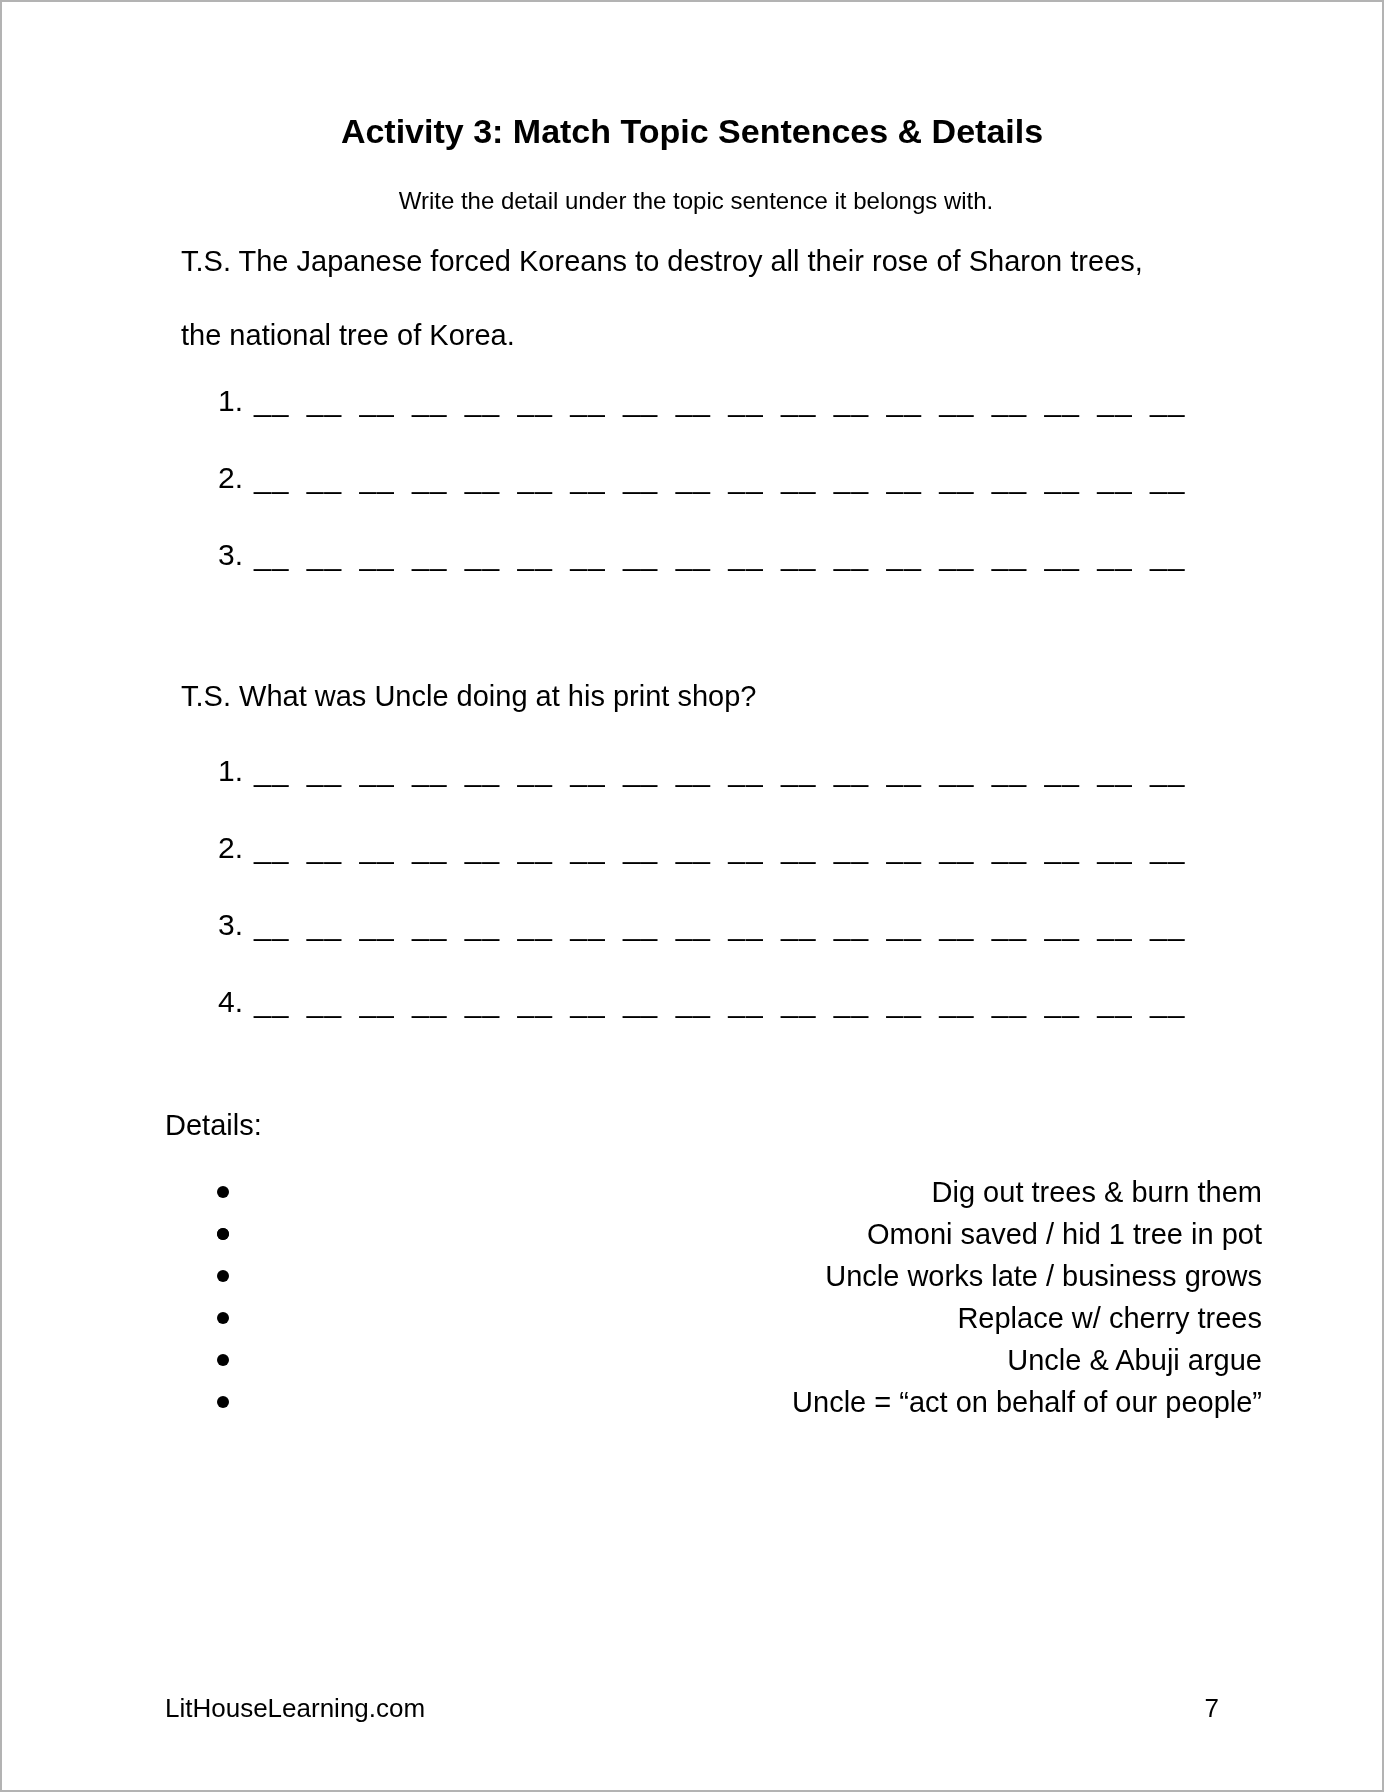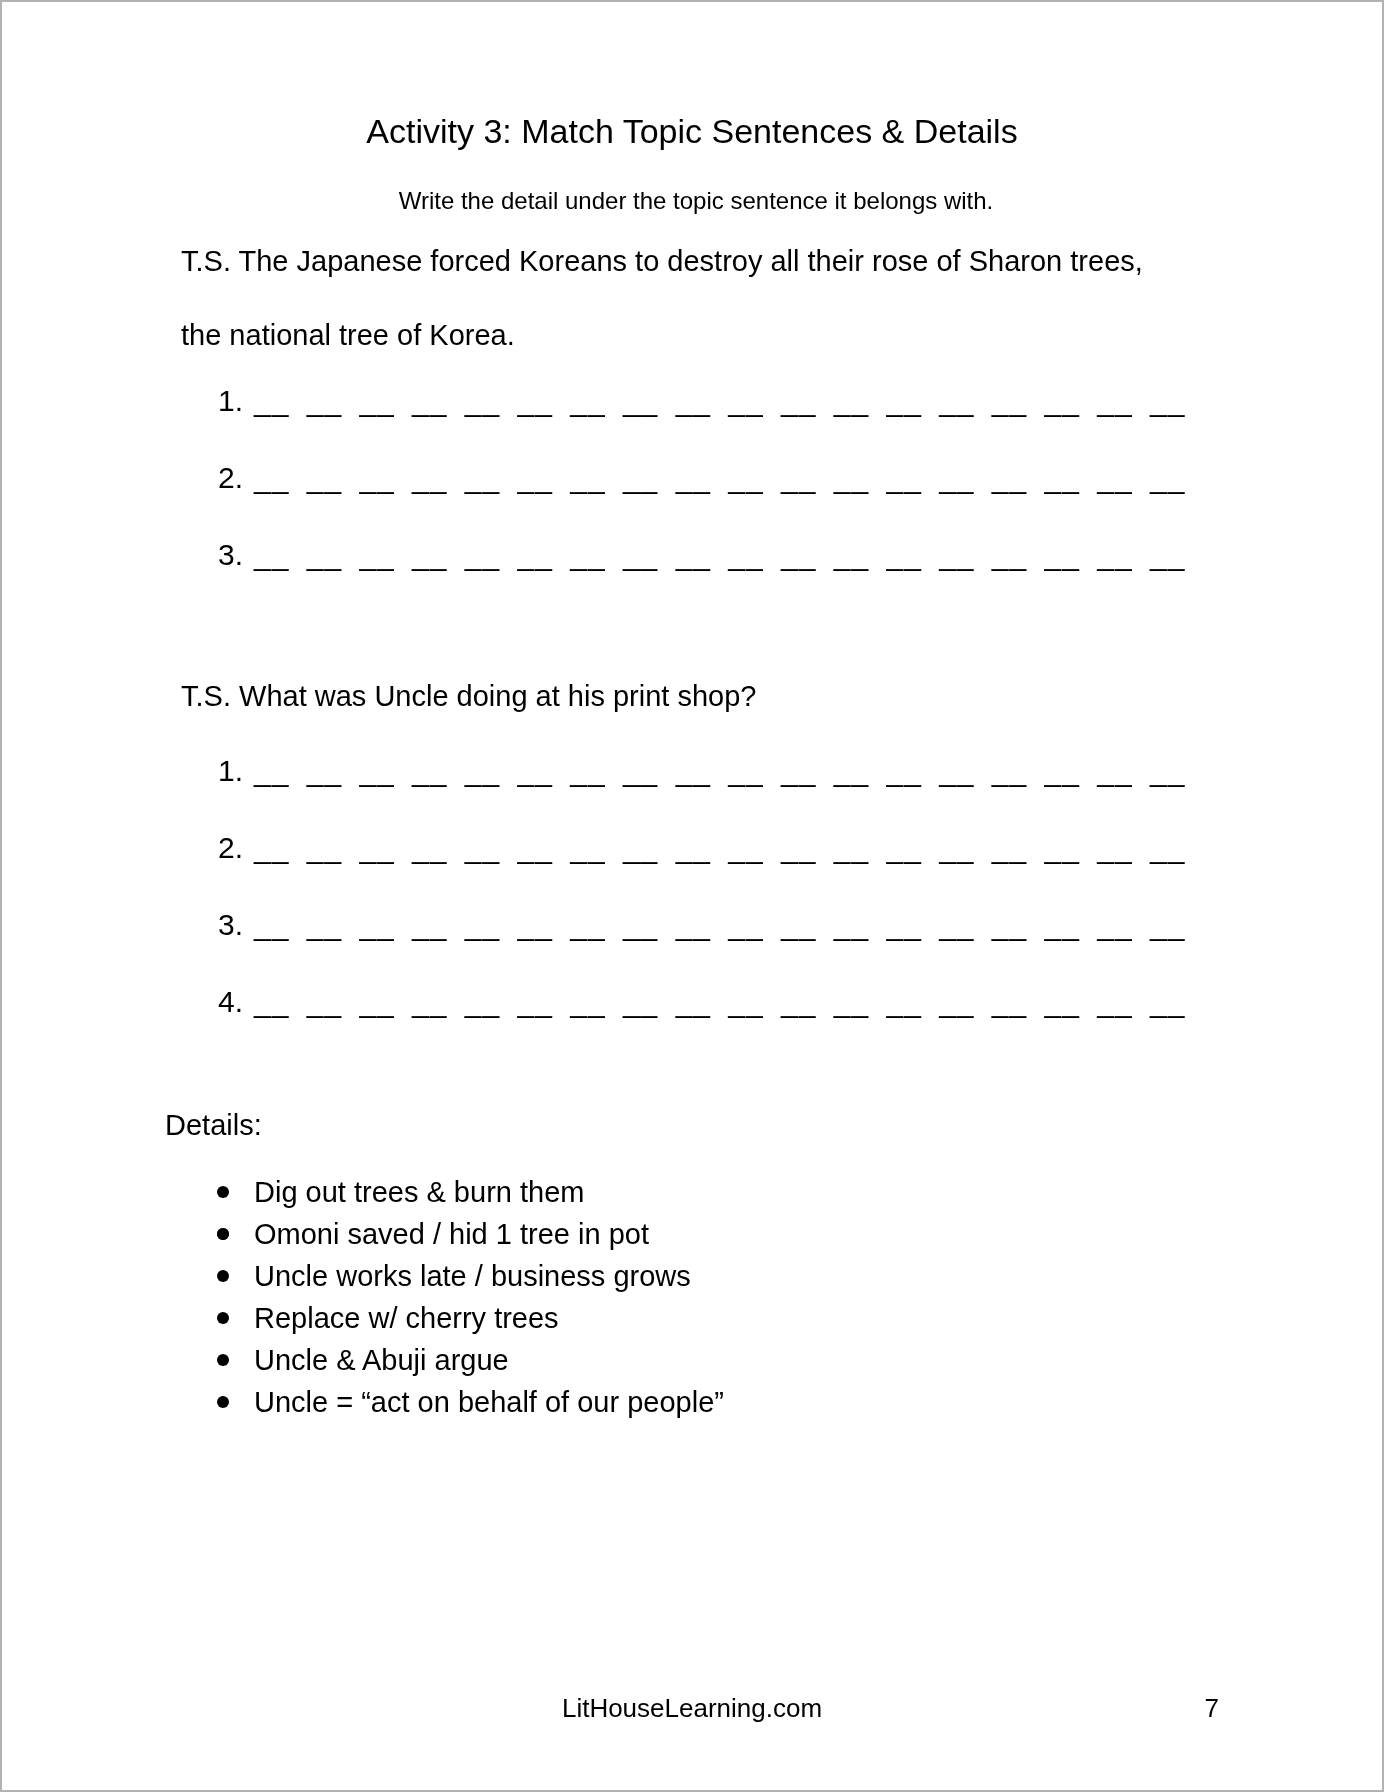--- a/index.html
+++ b/index.html
@@ -19,21 +19,21 @@
     overflow: hidden;
   }
   .title {
     position: absolute;
     top: 108px;
     left: 0;
     right: 0;
     margin: 0;
     text-align: center;
     font-size: 34px;
-    font-weight: 400;
+    font-weight: 700;
     line-height: 42px;
   }
   .subtitle {
     position: absolute;
     top: 168px;
     left: 8px;
     right: 0;
     margin: 16px;
     text-align: center;
     font-size: 24px;
@@ -86,38 +86,39 @@
     right: 120px;
     margin: 0;
     padding: 0;
     list-style: none;
     font-size: 29px;
     line-height: 42px;
   }
   .details-list li {
     position: relative;
     padding-left: 37px;
+    text-align: right;
   }
   .bullet-dot {
     position: absolute;
     left: 0;
     top: 15px;
     width: 12px;
     height: 12px;
     border-radius: 50%;
     background: #000000;
   }
   .footer {
     position: absolute;
     top: 1690px;
     left: 163px;
     right: 163px;
     font-size: 26px;
     line-height: 32px;
-    text-align: center;
+    text-align: left;
   }
   .footer .page-num {
     position: absolute;
     right: 0;
     top: 0;
   }
 </style>
 </head>
 <body>
 

